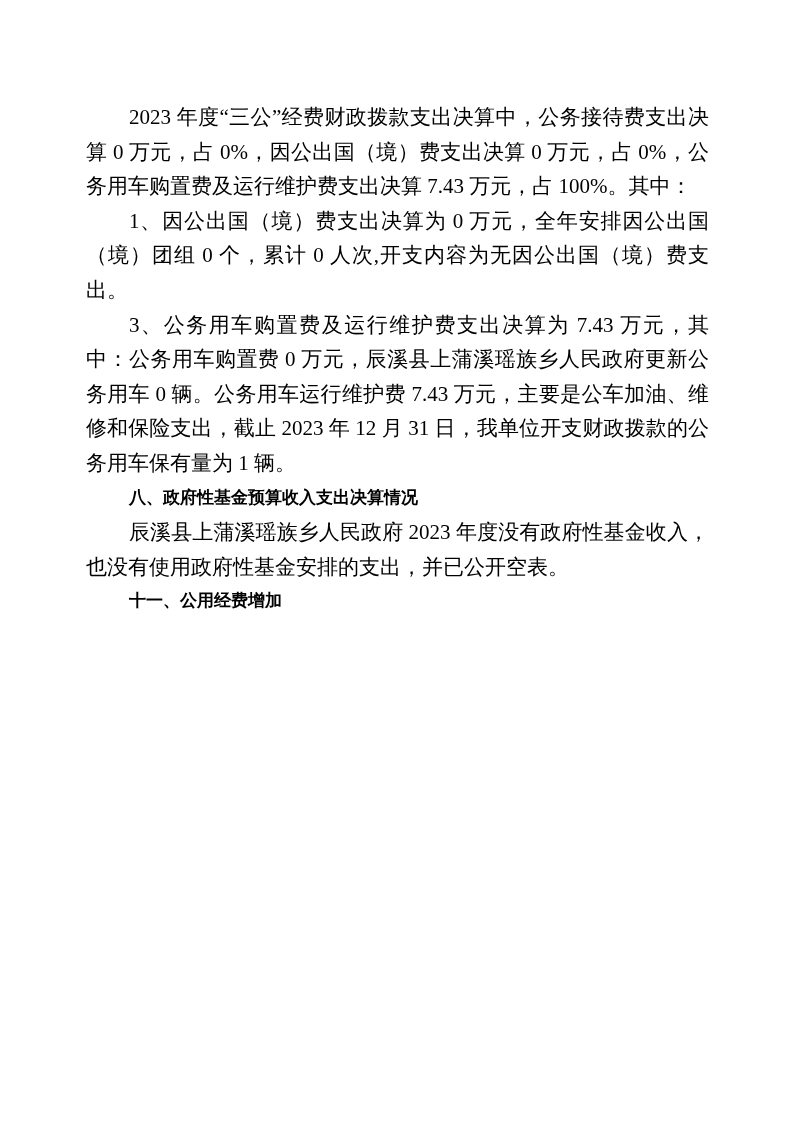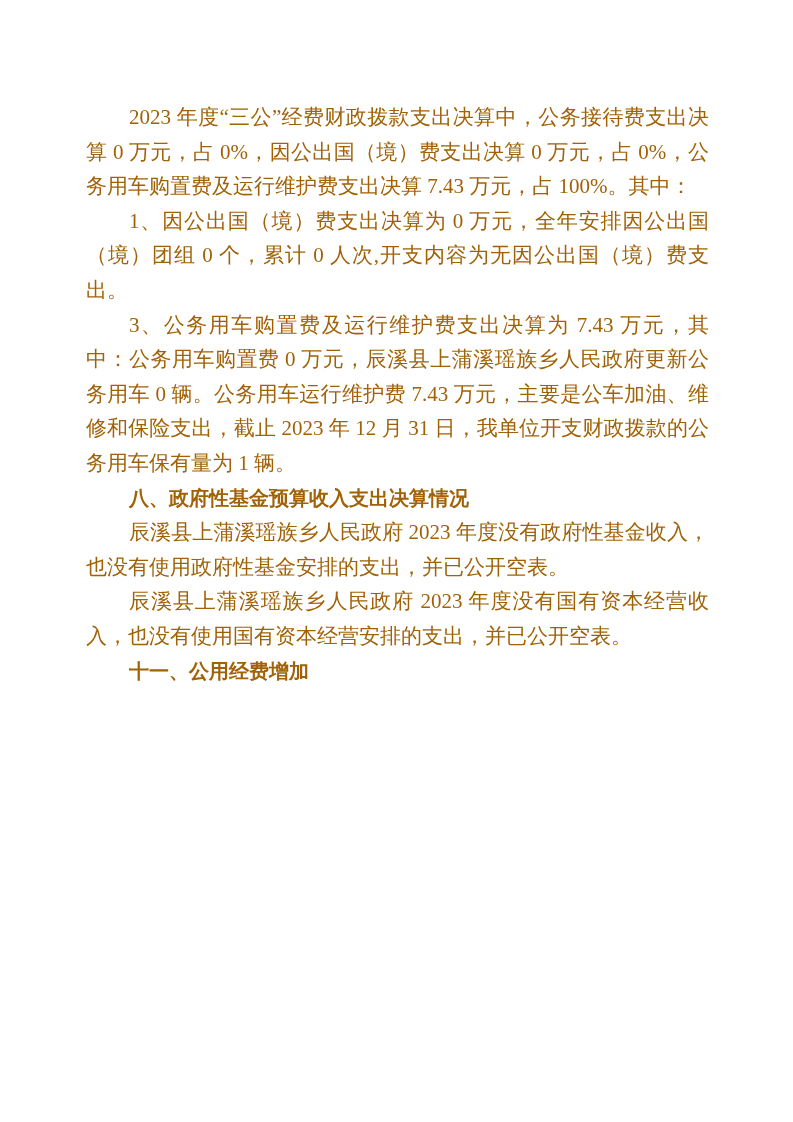--- a/index.html
+++ b/index.html
@@ -7,52 +7,51 @@
     padding: 0;
     background: #ffffff;
   }
   .page {
     position: relative;
     width: 793px;
     height: 1122px;
     background: #ffffff;
     overflow: hidden;
     font-family: "Liberation Serif", "DejaVu Serif", serif;
-    color: #a16207;
+    color: #000000;
   }
   .content {
     position: absolute;
     left: 86px;
     top: 100px;
     width: 623px;
   }
   .para {
     margin: 0;
     font-size: 21px;
     line-height: 34.6px;
     text-align: justify;
     text-indent: 43px;
     word-break: break-all;
     font-family: "Liberation Serif", "DejaVu Serif", serif;
   }
   .heading {
     margin: 0;
-    font-size: 20px;
+    font-size: 17px;
     line-height: 34.6px;
     font-weight: bold;
     text-indent: 43px;
     font-family: "Liberation Sans", "DejaVu Sans", sans-serif;
   }
 </style>
 </head>
 <body>
 
 <div class="page">
   <div class="content">
     <p class="para">2023 年度“三公”经费财政拨款支出决算中，公务接待费支出决算 0 万元，占 0%，因公出国（境）费支出决算 0 万元，占 0%，公务用车购置费及运行维护费支出决算 7.43 万元，占 100%。其中：</p>
     <p class="para">1、因公出国（境）费支出决算为 0 万元，全年安排因公出国（境）团组 0 个，累计 0 人次,开支内容为无因公出国（境）费支出。</p>
     <p class="para">3、公务用车购置费及运行维护费支出决算为 7.43 万元，其中：公务用车购置费 0 万元，辰溪县上蒲溪瑶族乡人民政府更新公务用车 0 辆。公务用车运行维护费 7.43 万元，主要是公车加油、维修和保险支出，截止 2023 年 12 月 31 日，我单位开支财政拨款的公务用车保有量为 1 辆。</p>
     <p class="heading">八、政府性基金预算收入支出决算情况</p>
     <p class="para">辰溪县上蒲溪瑶族乡人民政府 2023 年度没有政府性基金收入，也没有使用政府性基金安排的支出，并已公开空表。</p>
-    <p class="para">辰溪县上蒲溪瑶族乡人民政府 2023 年度没有国有资本经营收入，也没有使用国有资本经营安排的支出，并已公开空表。</p>
     <p class="heading">十一、公用经费增加</p>
   </div>
 </div>
 
 </body></html>

